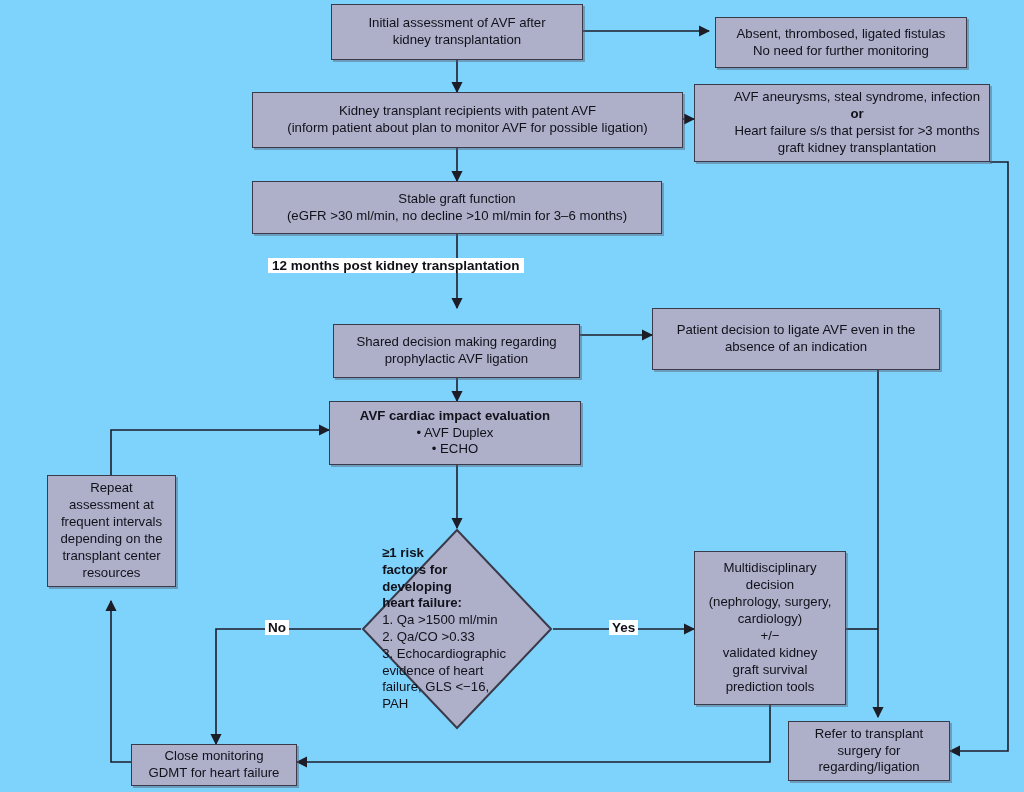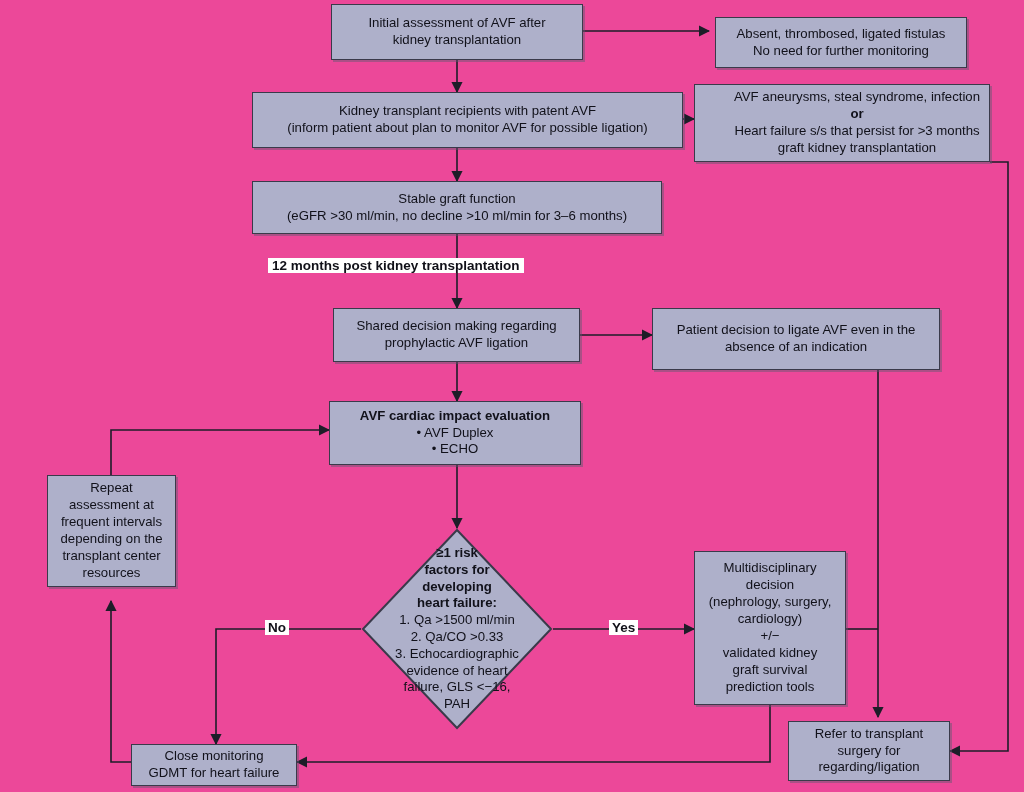--- a/index.html
+++ b/index.html
@@ -4,21 +4,21 @@
 <style>
   html, body {
     margin: 0;
     padding: 0;
     background: #ffffff;
   }
   #canvas {
     position: relative;
     width: 1024px;
     height: 792px;
-    background: #ec4899;
+    background: #7dd3fc;
     font-family: "Liberation Sans", sans-serif;
     overflow: hidden;
   }
   #wires {
     position: absolute;
     left: 0; top: 0;
     width: 1024px;
     height: 792px;
     pointer-events: none;
   }
@@ -46,21 +46,20 @@
     justify-content: center;
   }
   .diamond-shape {
     position: absolute;
     left: 0; top: 0;
     width: 100%;
     height: 100%;
   }
   .diamond-text {
     position: relative;
-    text-align: center;
     font-size: 13.2px;
     line-height: 1.27;
     color: #11111a;
     width: 78%;
   }
   .edge-label {
     position: absolute;
     font-size: 13.5px;
     font-weight: bold;
     color: #101018;
@@ -156,21 +155,21 @@
 
   <div class="node" style="left:252px; top:181px; width:410px; height:53px;">
     <div class="inner">
       <div>Stable graft function</div>
       <div>(eGFR &gt;30 ml/min, no decline &gt;10 ml/min for 3–6 months)</div>
     </div>
   </div>
 
   <div class="flow-label" style="left:268px; top:258px;">12 months post kidney transplantation</div>
 
-  <div class="node" style="left:333px; top:308px; width:247px; height:54px;">
+  <div class="node" style="left:333px; top:324px; width:247px; height:54px;">
     <div class="inner">
       <div>Shared decision making regarding</div>
       <div>prophylactic AVF ligation</div>
     </div>
   </div>
 
   <div class="node" style="left:652px; top:308px; width:288px; height:62px;">
     <div class="inner">
       <div>Patient decision to ligate AVF even in the</div>
       <div>absence of an indication</div>

